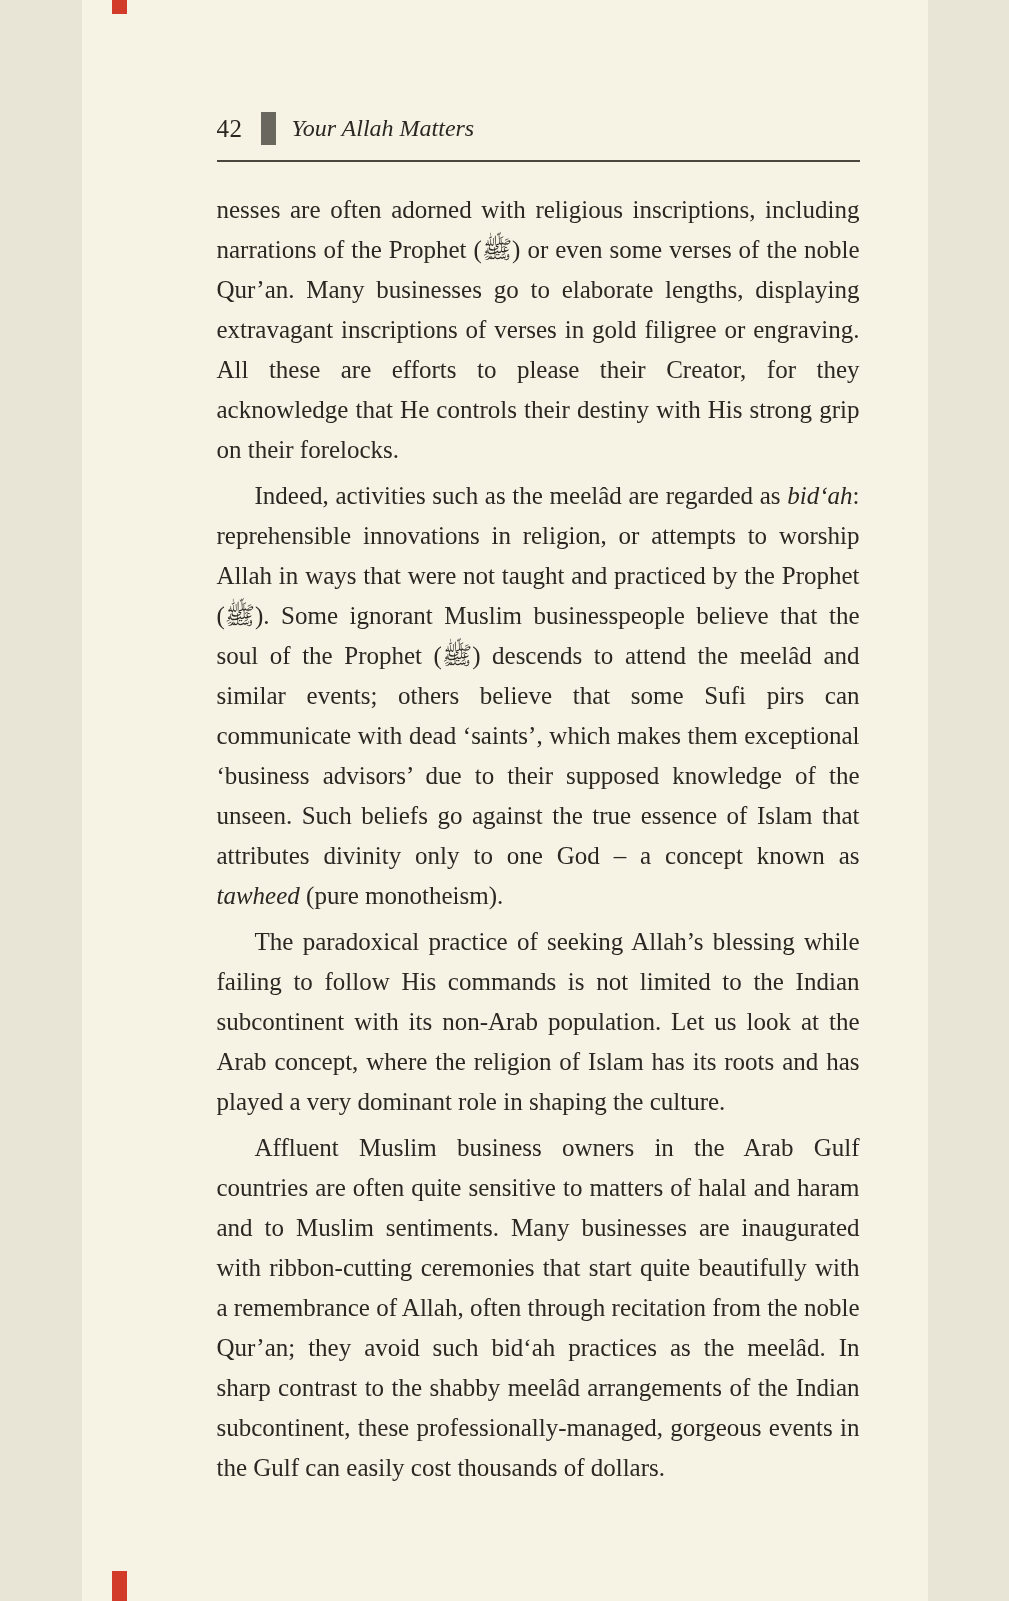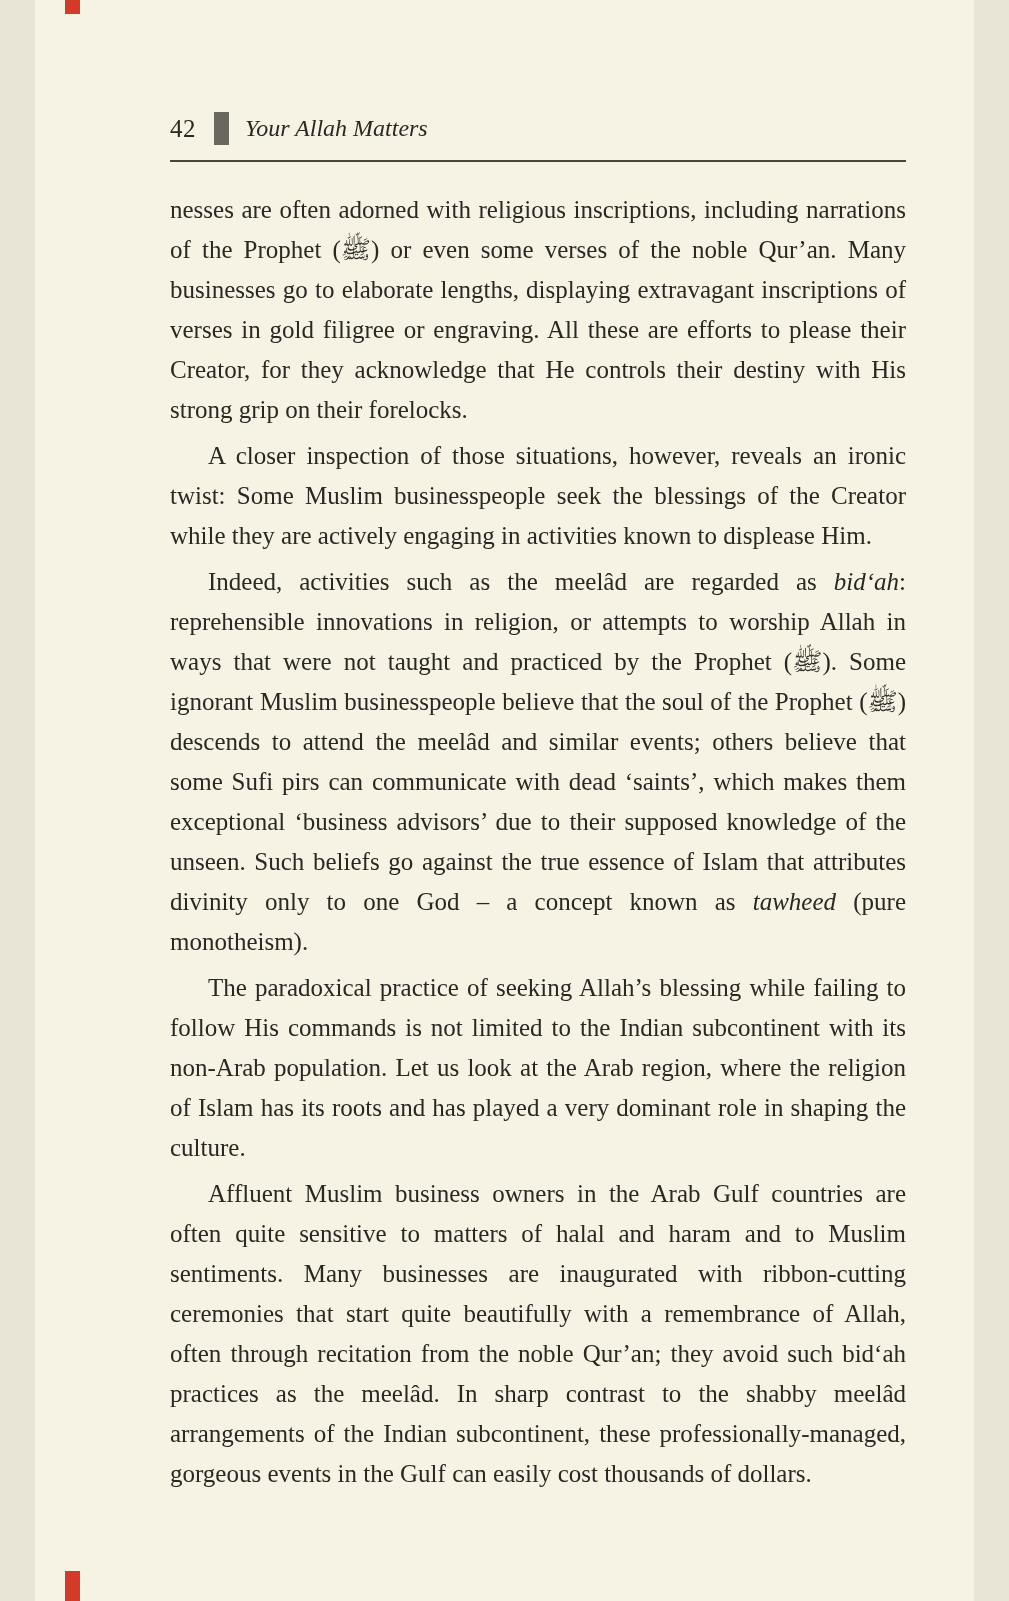--- a/index.html
+++ b/index.html
@@ -5,21 +5,21 @@
   html, body {
     margin: 0;
     padding: 0;
   }
   body {
     background: #e9e5d6;
     font-family: "Liberation Serif", "DejaVu Serif", serif;
   }
   .page {
     position: relative;
-    width: 939px;
+    width: 846px;
     height: 1601px;
     margin: 0 auto;
     box-sizing: border-box;
     background: var(--page-bg, #f6f2e4);
     color: var(--text-color, #2b2823);
     padding: 112px 68px 0 135px;
     overflow: hidden;
   }
   .scan-mark {
     position: absolute;
@@ -74,20 +74,19 @@
   <header class="running-head">
     <span class="page-num">42</span>
     <span class="head-bar"></span>
     <span class="running-title">Your Allah Matters</span>
   </header>
 
   <div class="rule"></div>
 
   <main class="body-text" id="body-text">
       <p class="para"><span>nesses are often adorned with religious inscriptions, including narrations of the Prophet (ﷺ) or even some verses of the noble Qur’an. Many businesses go to elaborate lengths, displaying extravagant inscriptions of verses in gold filigree or engraving. All these are efforts to please their Creator, for they acknowledge that He controls their destiny with His strong grip on their forelocks.</span></p>
-      <p class="para indent"><span>A closer inspection of those situations, however, reveals an ironic twist: Some Muslim businesspeople seek the blessings of the Creator while they are actively engaging in activities known to displease Him.</span></p>
       <p class="para indent"><span>Indeed, activities such as the meelâd are regarded as </span><span class="it">bid‘ah</span><span>: reprehensible innovations in religion, or attempts to worship Allah in ways that were not taught and practiced by the Prophet (ﷺ). Some ignorant Muslim businesspeople believe that the soul of the Prophet (ﷺ) descends to attend the meelâd and similar events; others believe that some Sufi pirs can communicate with dead ‘saints’, which makes them exceptional ‘business advisors’ due to their supposed knowledge of the unseen. Such beliefs go against the true essence of Islam that attributes divinity only to one God – a concept known as </span><span class="it">tawheed</span><span> (pure monotheism).</span></p>
-      <p class="para indent"><span>The paradoxical practice of seeking Allah’s blessing while failing to follow His commands is not limited to the Indian subcontinent with its non-Arab population. Let us look at the Arab region, where the religion of Islam has its roots and has played a very dominant role in shaping the culture.</span></p>
+      <p class="para indent"><span>The paradoxical practice of seeking Allah’s blessing while failing to follow His commands is not limited to the Indian subcontinent with its non-Arab population. Let us look at the Arab concept, where the religion of Islam has its roots and has played a very dominant role in shaping the culture.</span></p>
       <p class="para indent"><span>Affluent Muslim business owners in the Arab Gulf countries are often quite sensitive to matters of halal and haram and to Muslim sentiments. Many businesses are inaugurated with ribbon-cutting ceremonies that start quite beautifully with a remembrance of Allah, often through recitation from the noble Qur’an; they avoid such bid‘ah practices as the meelâd. In sharp contrast to the shabby meelâd arrangements of the Indian subcontinent, these professionally-managed, gorgeous events in the Gulf can easily cost thousands of dollars.</span></p>
     </main>
 
   <div class="scan-mark bottom"></div>
 </div>
 
 </body></html>

